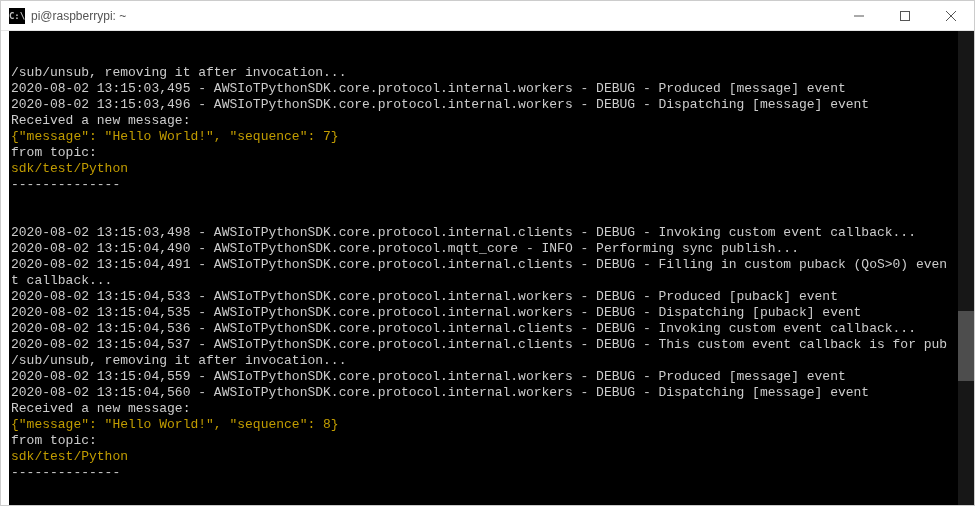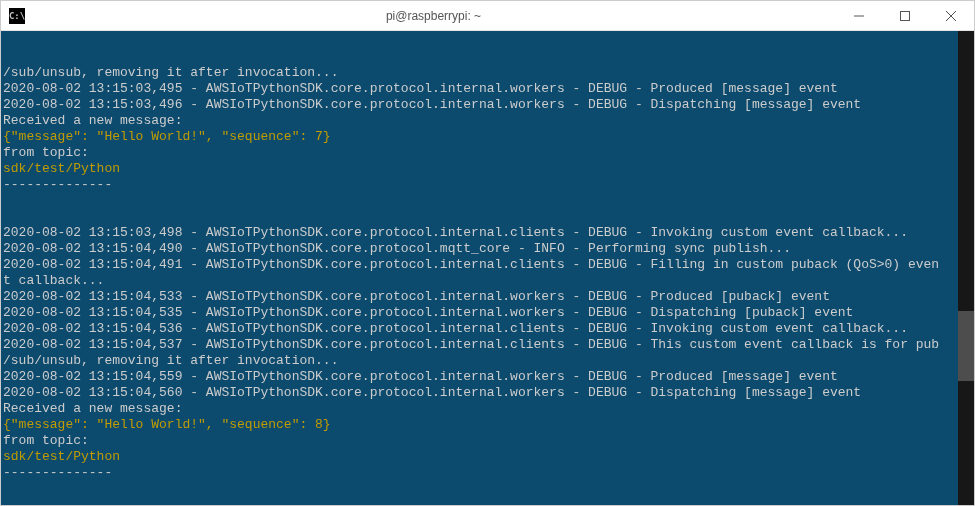--- a/index.html
+++ b/index.html
@@ -1,25 +1,25 @@
 <!DOCTYPE html>
 <html><head>
 <meta charset="utf-8">
 <style>
   * { margin: 0; padding: 0; box-sizing: border-box; }
   html, body { width: 975px; height: 506px; overflow: hidden; font-family: Consolas, "Courier New", monospace; }
   .window { width: 975px; height: 506px; background: #fff; display: flex; flex-direction: column; border: 1px solid #ccc; }
   .titlebar { height: 30px; background: #fff; display: flex; align-items: center; border-bottom: 1px solid #e5e5e5; }
   .title-icon { width: 16px; height: 16px; margin-left: 8px; background: #000; display: inline-flex; align-items: center; justify-content: center; }
   .title-icon span { color: #c0c0c0; font-size: 9px; font-weight: bold; font-family: Consolas, monospace; }
-  .title-text { margin-left: 6px; font-size: 12px; color: #555; font-family: "Segoe UI", sans-serif; flex: 1; text-align: center; }
+  .title-text { margin-left: 6px; font-size: 12px; color: #555; font-family: "Segoe UI", sans-serif; flex: 1; }
   .win-controls { display: flex; height: 100%; }
   .win-btn { width: 46px; height: 100%; display: flex; align-items: center; justify-content: center; color: #555; }
   .win-btn svg { width: 10px; height: 10px; }
-  .terminal { flex: 1; background: #0c4a6e; color: #ccc; font-size: 13px; line-height: 16px; padding: 2px 0 2px 2px; overflow: hidden; white-space: pre; position: relative; }
+  .terminal { flex: 1; background: #000000; color: #ccc; font-size: 13px; line-height: 16px; padding: 2px 0 2px 2px; overflow: hidden; white-space: pre; position: relative; margin-left: 8px; }
   .line { height: 16px; }
   .yellow { color: #c19c00; }
   .scrollbar { position: absolute; right: 0; top: 0; bottom: 0; width: 16px; background: #171717; }
   .scroll-thumb { position: absolute; right: 0; width: 16px; background: #4d4d4d; }
 </style>
 </head>
 <body>
 
 <div class="window">
 

